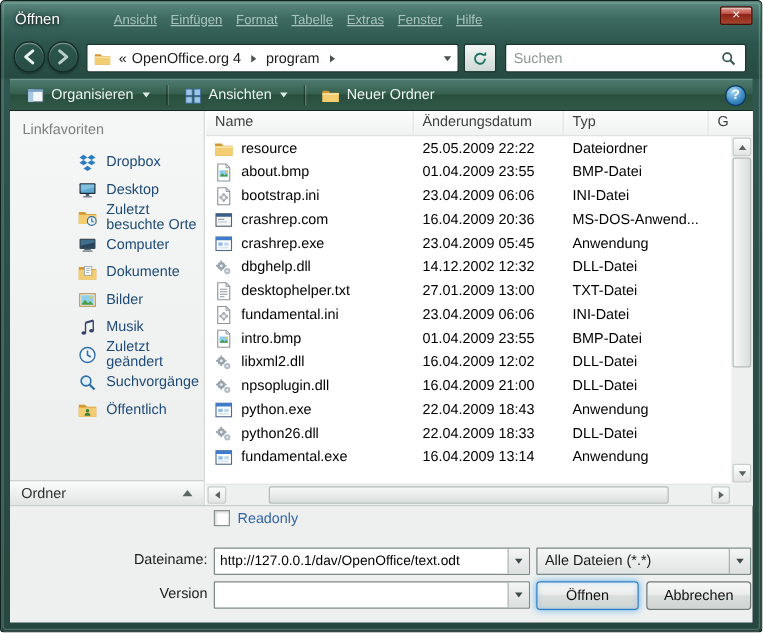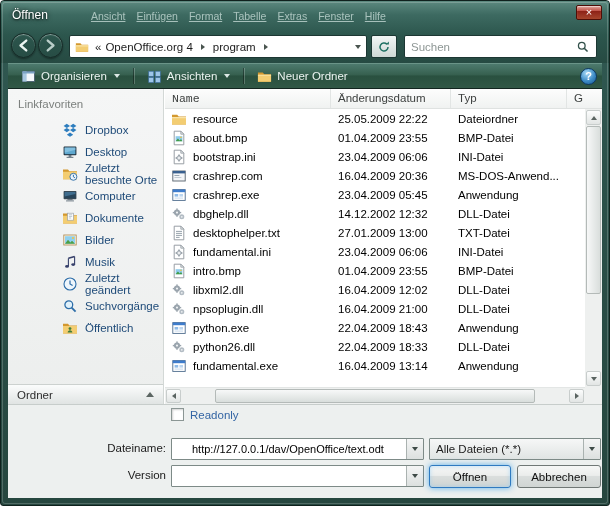--- a/index.html
+++ b/index.html
@@ -71,21 +71,21 @@
   .sb-item{ display:flex; align-items:center; gap:7px; height:22px; padding-left:10px; font-size:11.5px; color:#1e4a78;margin-left:44px; }
   .sb-icon{ width:16px; height:16px; flex:none; }
   .sb-footer{ position:absolute; bottom:0; left:0; right:0; height:20px; display:flex; align-items:center; padding:0 9px;
     background:linear-gradient(180deg,#fbfcfc,#e0e4e3); border-top:1px solid #ccd1cf; font-size:11.5px; color:#2e2e2e; }
   .chevron-up{ margin-left:auto; width:0; height:0; border-left:4px solid transparent; border-right:4px solid transparent; border-bottom:5px solid #5c6663; }
 
   .listpane{ position:absolute; top:0; left:157px; right:0; height:100%; background:#fff; }
   .list-header{ position:absolute; top:0; left:0; right:0; height:20px; display:flex;
     background:linear-gradient(180deg,#fdfdfd,#f0f2f1); border-bottom:1px solid #dfe2e1; font-size:11.5px; color:#3e4140; }
   .col{ padding:3px 0 0 7px; border-right:1px solid #e2e5e4; }
-  .col-name{ width:166px;font-family:Liberation Mono, monospace; } .col-date{ width:120px; } .col-type{ width:116px; } .col-size{ flex:1; border-right:none; }
+  .col-name{ width:166px; } .col-date{ width:120px; } .col-type{ width:116px; } .col-size{ flex:1; border-right:none; }
 
   .rows{ position:absolute; top:20px; left:0; right:17px; bottom:17px; overflow:hidden; }
   .frow{ display:flex; align-items:center; height:19px; font-size:11.5px; color:#000; }
   .fcell-name{ width:166px; display:flex; align-items:center; gap:6px; padding-left:6px; overflow:hidden; white-space:nowrap; }
   .file-icon{ width:16px; height:16px; flex:none; }
   .fcell-date{ width:120px; padding-left:7px; white-space:nowrap; }
   .fcell-type{ width:116px; padding-left:7px; white-space:nowrap; overflow:hidden; }
 
   .vscroll{ position:absolute; top:20px; right:0; width:17px; bottom:17px; background:#eef0ef; }
   .hscroll{ position:absolute; left:0; right:17px; bottom:0; height:17px; background:#eef0ef; border-top:1px solid #e3e6e5; }
@@ -105,21 +105,21 @@
   
   .bottom-panel{ position:absolute; left:0; right:0; top:317px; bottom:0; font-size:11.5px; color:#1b1b1b; }
   .readonly-row{ position:absolute; top:2px; left:163px; display:flex; align-items:center; gap:6px; }
   .checkbox{ width:13px; height:13px; background:#fff; border:1px solid #8b9694; box-shadow:inset 1px 1px 2px rgba(0,0,0,.18); }
   .readonly-label{ color:#3465a4; }
 
   .fld-label{ position:absolute; left:40px; width:118px; text-align:right; }
   .lbl-filename{ top:36px; } .lbl-version{ top:63px; }
 
   .combo{ position:absolute; height:22px; border:1px solid #7d8a87; background:#fff; display:flex; align-items:center; overflow:hidden; border-radius:1px; }
-  .combo input{ border:none; outline:none; flex:1; font-size:11px; padding:0 20px; color:#000; font-family:"Liberation Sans", sans-serif; background:transparent; }
+  .combo input{ border:none; outline:none; flex:1; font-size:11px; padding:0 4px; color:#000; font-family:"Liberation Sans", sans-serif; background:transparent; }
   .combo-btn{ width:17px; height:100%; flex:none; background:linear-gradient(180deg,#f4f5f5,#dce0df); border-left:1px solid #aab2b0; display:grid; place-items:center; }
   .caret-dark{ width:0; height:0; border-left:3.5px solid transparent; border-right:3.5px solid transparent; border-top:4px solid #3e4a47; }
   .filename-combo{ top:32px; left:163px; width:253px; }
   .version-combo{ top:59px; left:163px; width:253px; }
   .filetype-combo{ top:32px; left:421px; width:172px; background:linear-gradient(180deg,#f6f7f7,#e0e4e3);gap:28px; }
   .filetype-text{ flex:1; padding-left:6px; white-space:nowrap; }
 
   .btn{ position:absolute; height:23px; border:1px solid #707876; border-radius:3px; font-size:11.5px; color:#101010;
     font-family:"Liberation Sans", sans-serif;
     background:linear-gradient(180deg,#f6f7f6 0%, #ebedec 45%, #dadedd 50%, #d0d5d3 100%); }

